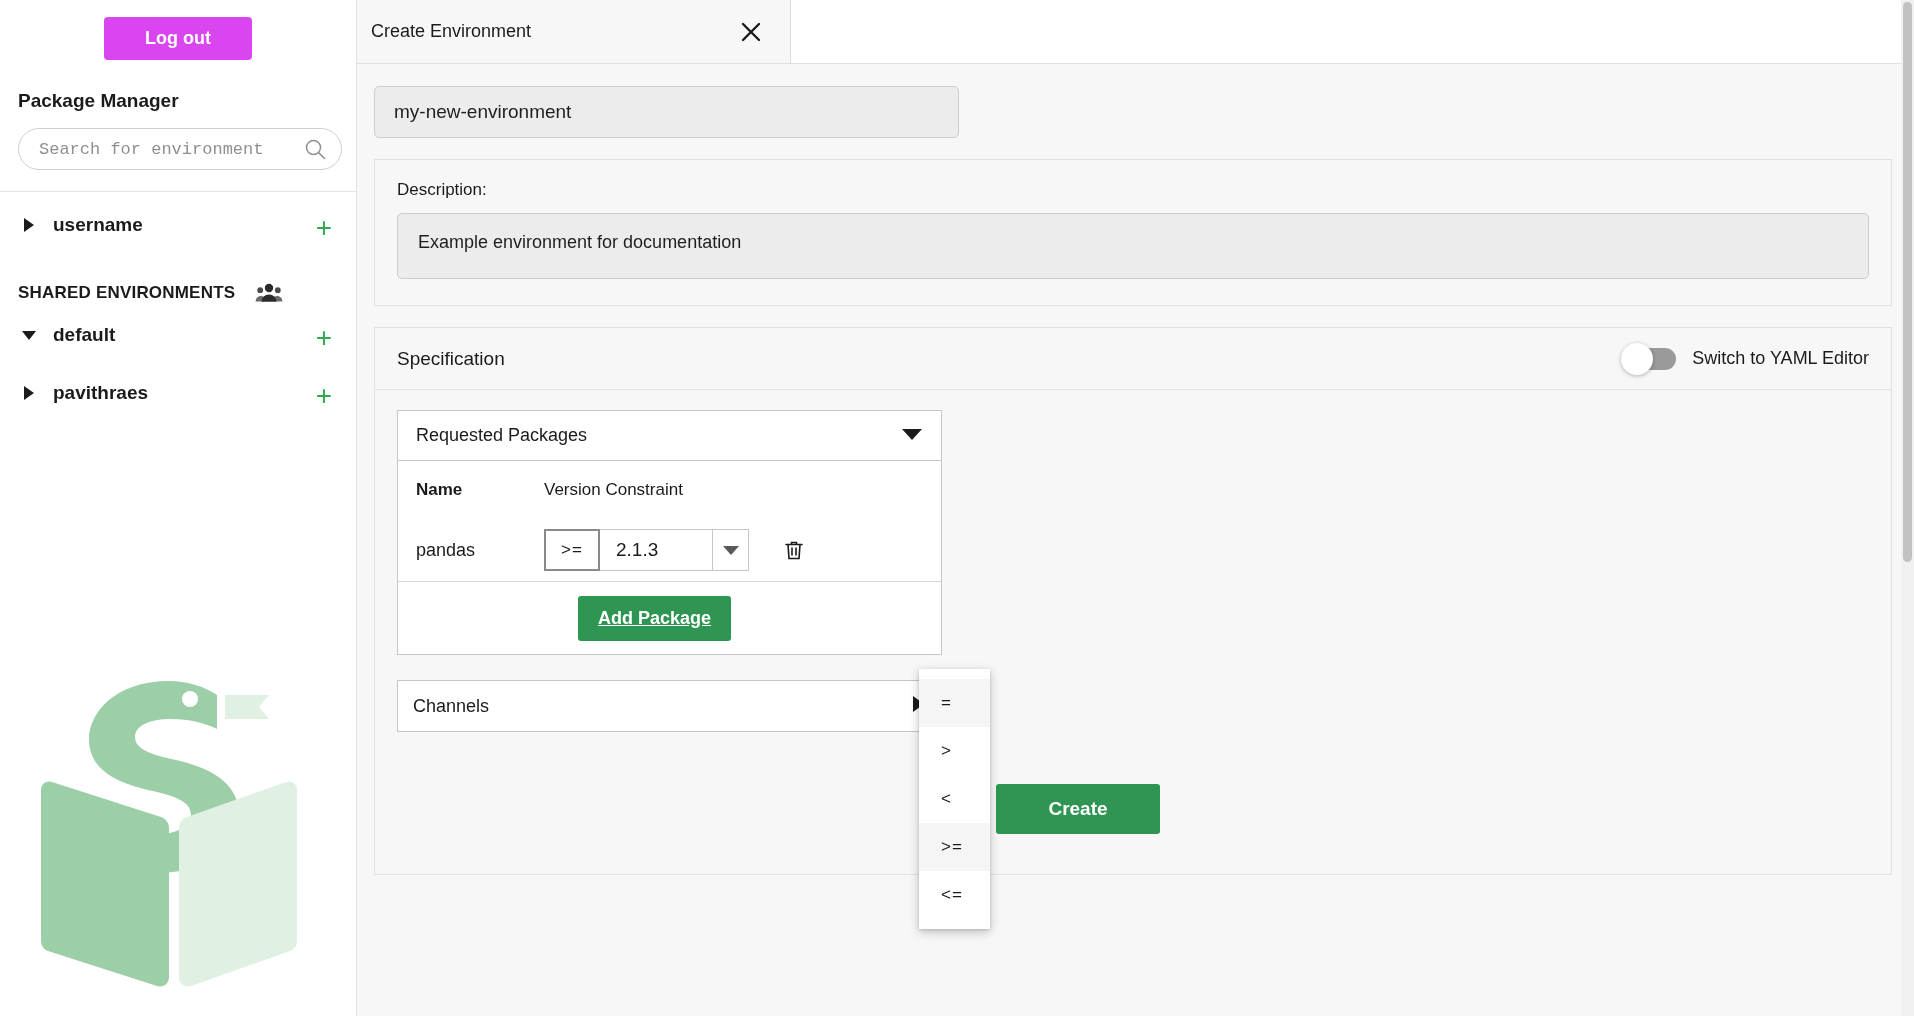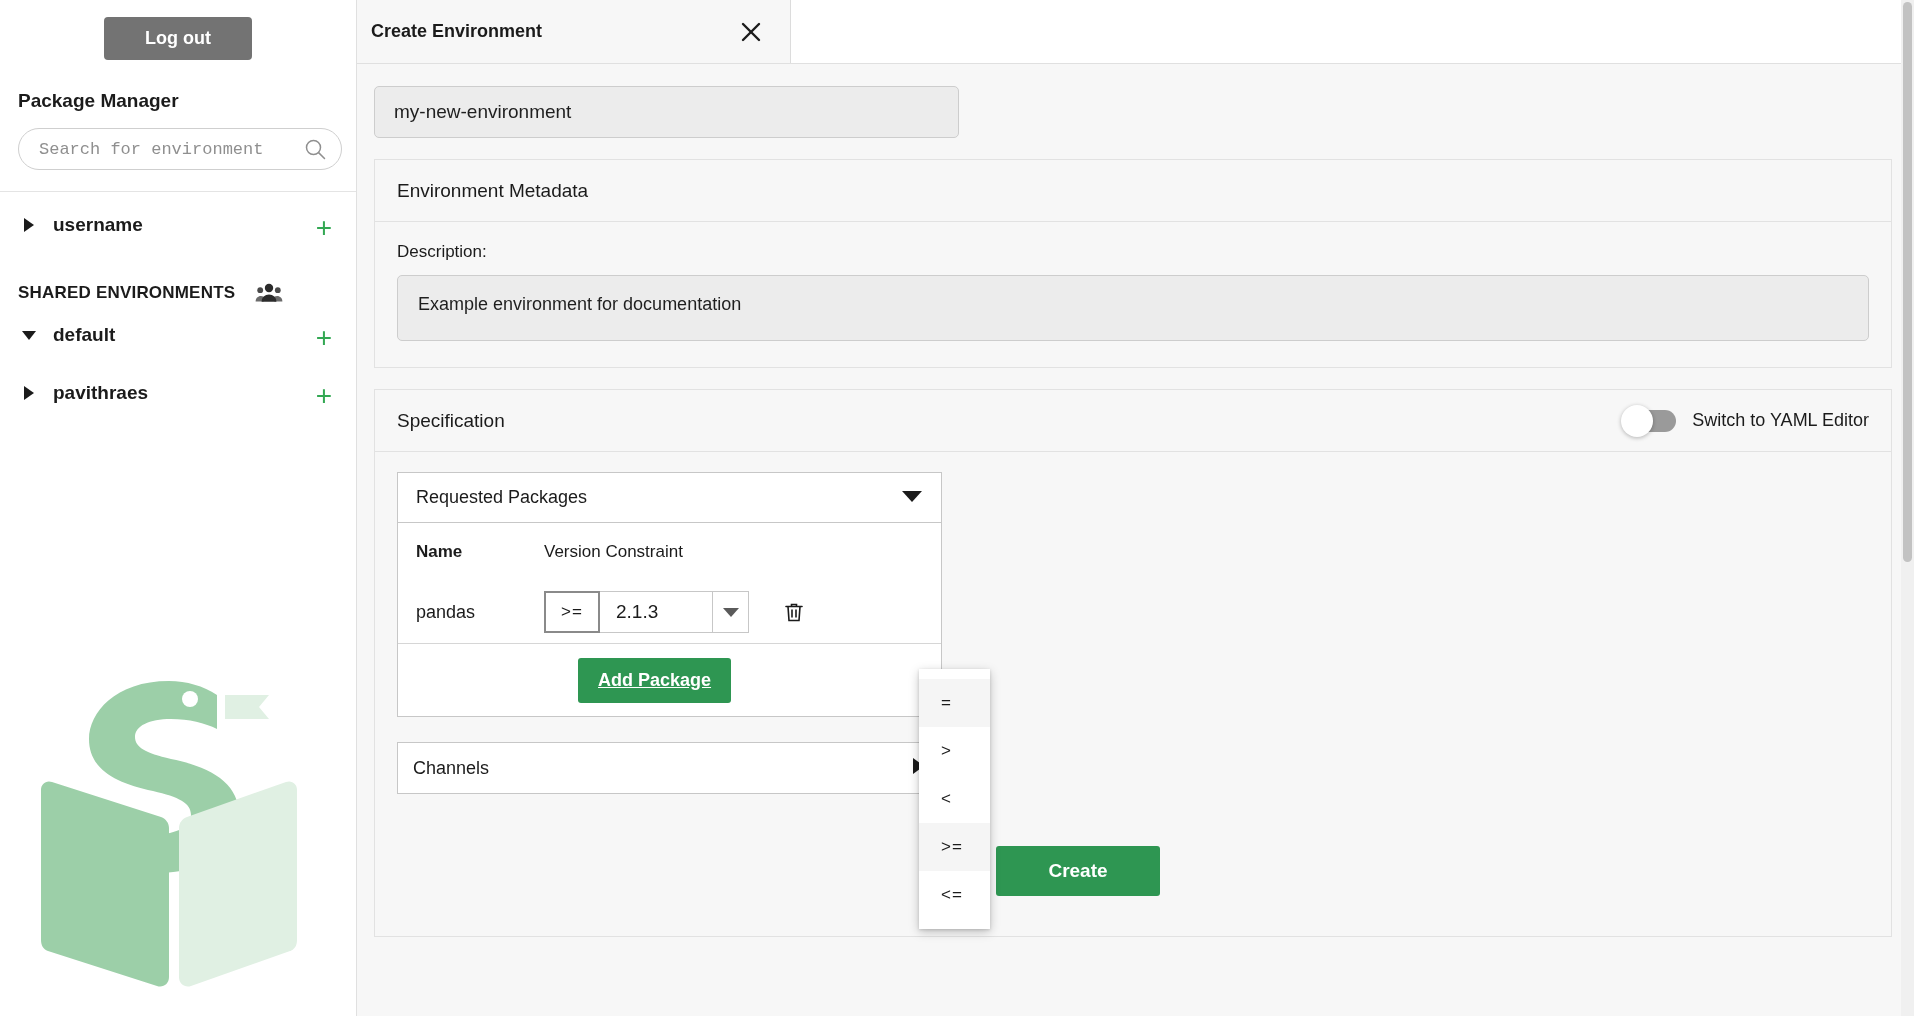--- a/index.html
+++ b/index.html
@@ -15,21 +15,21 @@
   .sidebar {
     width: 357px; height: 1016px;
     background: #ffffff;
     border-right: 1px solid #e0e0e0;
     position: relative;
     flex: 0 0 357px;
   }
   .sidebar-top { padding: 0 18px; }
   .logout-row { display: flex; justify-content: center; padding-top: 17px; }
   .logout-btn {
-    background: #737373; color: #ffffff;
+    background: #d946ef; color: #ffffff;
     font-size: 18px; font-weight: bold;
     border: none; border-radius: 4px;
     padding: 11px 0; width: 148px;
     text-align: center; cursor: pointer;
     font-family: "Liberation Sans", sans-serif;
   }
   .pm-title {
     font-size: 19px; font-weight: bold; color: #1b1b1b;
     margin-top: 30px; padding-left: 0px;
   }
@@ -99,21 +99,21 @@
   }
   .tabbar {
     height: 64px; background: #ffffff;
     display: flex; align-items: stretch;
     border-bottom: 1px solid #e0e0e0;
   }
   .tab {
     width: 434px; background: #f7f7f7;
     border-right: 1px solid #dcdcdc;
     display: flex; align-items: center; justify-content: space-between;
-    padding: 0 26px 0 14px; cursor: pointer; font-weight: bold;
+    padding: 0 26px 0 14px; cursor: pointer;
   }
   .tab-label { font-size: 18px; color: #1b1b1b; }
   .tab-close {
     width: 26px; height: 26px; cursor: pointer;
     display: flex; align-items: center; justify-content: center;
   }
   .tabbar-rest { flex: 1; background: #ffffff; }
 
   .content { padding: 22px 22px 0 13px; }
 
@@ -396,23 +396,20 @@
         </span>
       </div>
       <div class="tabbar-rest"></div>
     </div>
 
     <div class="content">
 
       <div class="env-name-box">my-new-environment</div>
 
       <div class="card">
-        <div class="card-header">
-          <span class="card-title">Environment Metadata</span>
-        </div>
         <div class="card-body">
           <div class="field-label">Description:</div>
           <div class="desc-box">Example environment for documentation</div>
         </div>
       </div>
 
       <div class="card">
         <div class="card-header">
           <span class="card-title">Specification</span>
           <span class="toggle-group">

